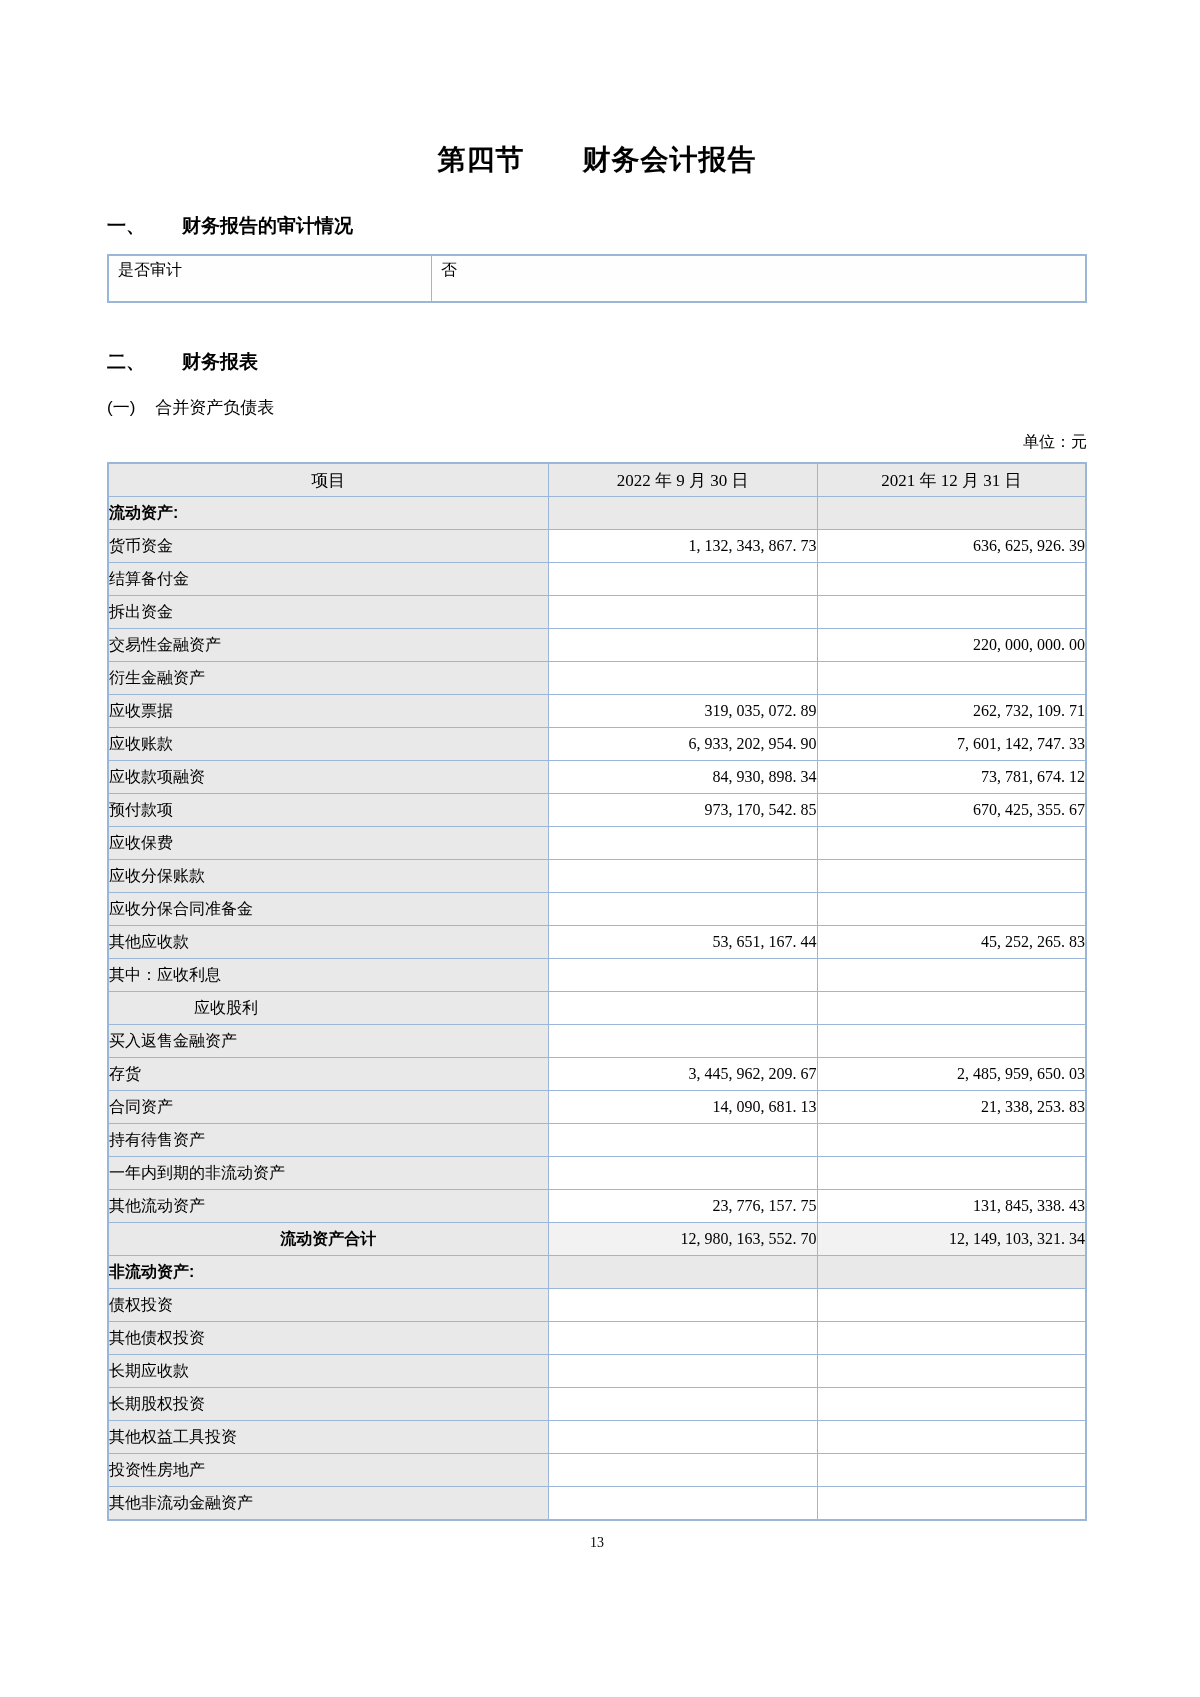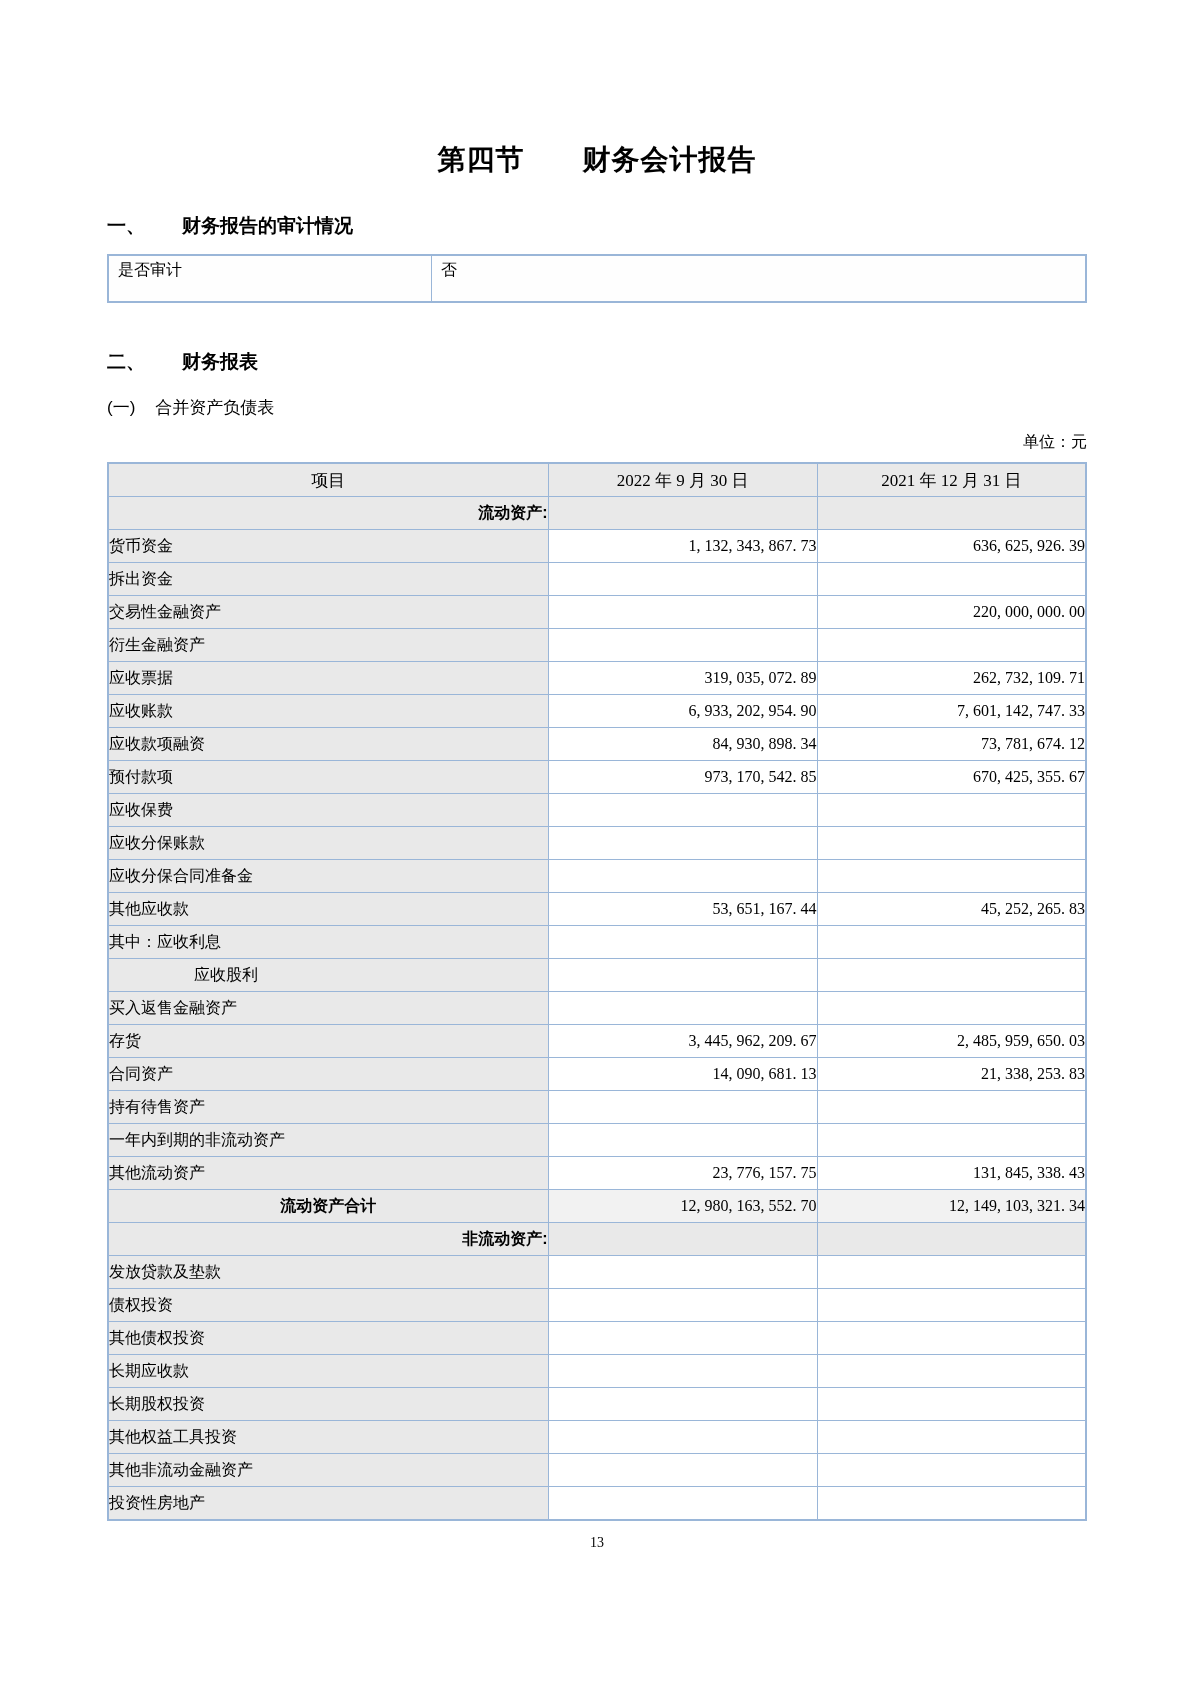--- a/index.html
+++ b/index.html
@@ -67,21 +67,21 @@
     font-weight:normal; overflow:hidden; white-space:nowrap;
   }
   .balance-table th {
     background:#e9e9e9; text-align:center; font-size:17px;
   }
   .col-label { width:45%; }
   .col-v { width:27.5%; }
   .c-label { background:#e9e9e9; text-align:left; padding-left:9px; }
   .c-val   { background:#ffffff; text-align:right; padding-right:9px; }
 
-  .row-section .c-label { font-family:"Liberation Sans", sans-serif; font-weight:bold;text-align:right; }
+  .row-section .c-label { font-family:"Liberation Sans", sans-serif; font-weight:bold; }
   .row-section .c-val   { background:#e9e9e9; }
   .row-total .c-label   { font-family:"Liberation Sans", sans-serif; font-weight:bold;
                           text-align:center; padding-left:0; }
   .row-total .c-val     { background:#f2f2f2;padding-left:40px; }
   .row-item-indent .c-label { padding-left:85px; }
 
   .page-number {
     margin-top:13px;
     text-align:center;
     font-size:14px; line-height:18px;
@@ -136,20 +136,25 @@
             <td class="c-label">流动资产:</td>
             <td class="c-val"></td>
             <td class="c-val"></td>
           </tr>
           <tr class="row-item">
             <td class="c-label">货币资金</td>
             <td class="c-val">1, 132, 343, 867. 73</td>
             <td class="c-val">636, 625, 926. 39</td>
           </tr>
           <tr class="row-item">
+            <td class="c-label">结算备付金</td>
+            <td class="c-val"></td>
+            <td class="c-val"></td>
+          </tr>
+          <tr class="row-item">
             <td class="c-label">拆出资金</td>
             <td class="c-val"></td>
             <td class="c-val"></td>
           </tr>
           <tr class="row-item">
             <td class="c-label">交易性金融资产</td>
             <td class="c-val"></td>
             <td class="c-val">220, 000, 000. 00</td>
           </tr>
           <tr class="row-item">
@@ -241,25 +246,20 @@
             <td class="c-label">流动资产合计</td>
             <td class="c-val">12, 980, 163, 552. 70</td>
             <td class="c-val">12, 149, 103, 321. 34</td>
           </tr>
           <tr class="row-section">
             <td class="c-label">非流动资产:</td>
             <td class="c-val"></td>
             <td class="c-val"></td>
           </tr>
           <tr class="row-item">
-            <td class="c-label">发放贷款及垫款</td>
-            <td class="c-val"></td>
-            <td class="c-val"></td>
-          </tr>
-          <tr class="row-item">
             <td class="c-label">债权投资</td>
             <td class="c-val"></td>
             <td class="c-val"></td>
           </tr>
           <tr class="row-item">
             <td class="c-label">其他债权投资</td>
             <td class="c-val"></td>
             <td class="c-val"></td>
           </tr>
           <tr class="row-item">
@@ -271,26 +271,26 @@
             <td class="c-label">长期股权投资</td>
             <td class="c-val"></td>
             <td class="c-val"></td>
           </tr>
           <tr class="row-item">
             <td class="c-label">其他权益工具投资</td>
             <td class="c-val"></td>
             <td class="c-val"></td>
           </tr>
           <tr class="row-item">
+            <td class="c-label">投资性房地产</td>
+            <td class="c-val"></td>
+            <td class="c-val"></td>
+          </tr>
+          <tr class="row-item">
             <td class="c-label">其他非流动金融资产</td>
-            <td class="c-val"></td>
-            <td class="c-val"></td>
-          </tr>
-          <tr class="row-item">
-            <td class="c-label">投资性房地产</td>
             <td class="c-val"></td>
             <td class="c-val"></td>
           </tr>
         </tbody>
     </table>
 
     <div class="page-number">13</div>
 
   </div>
 </div>

